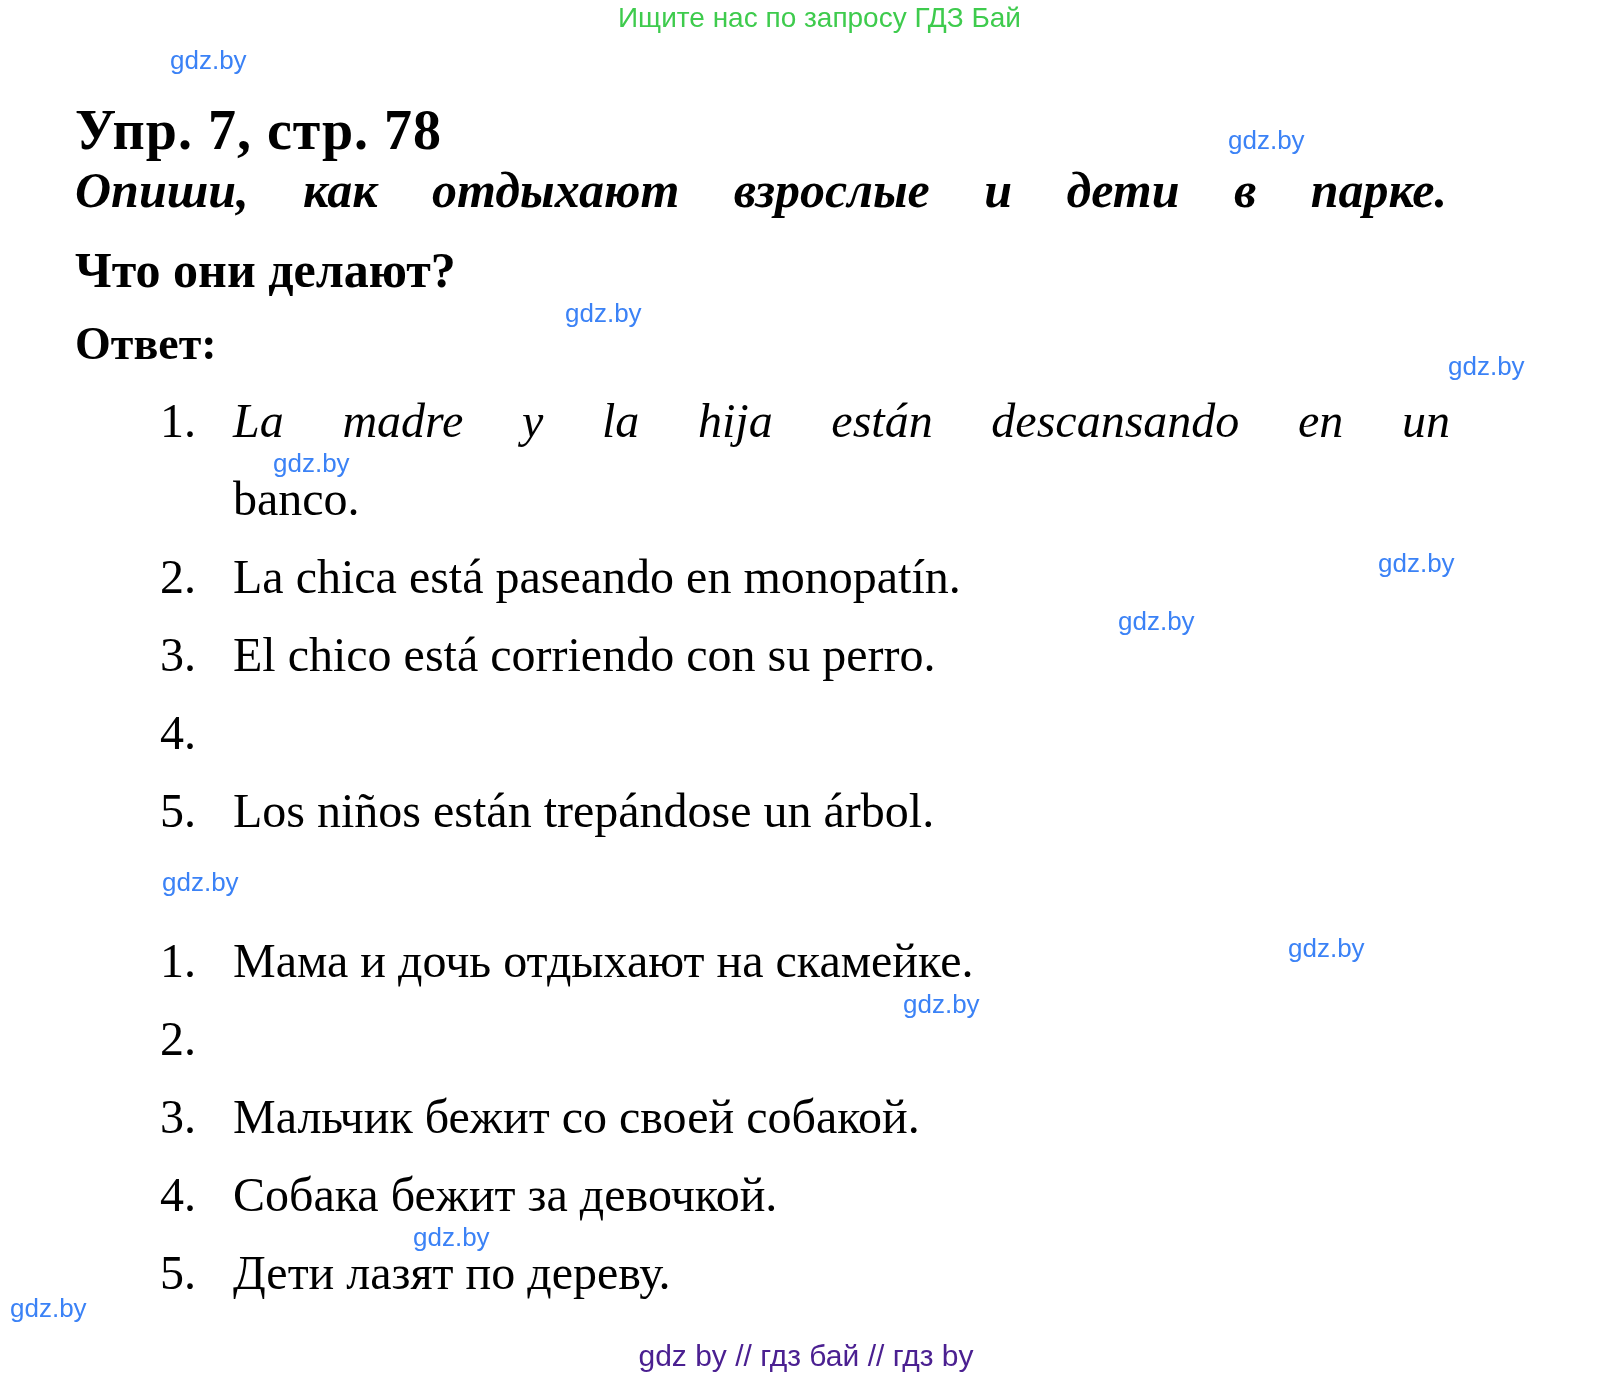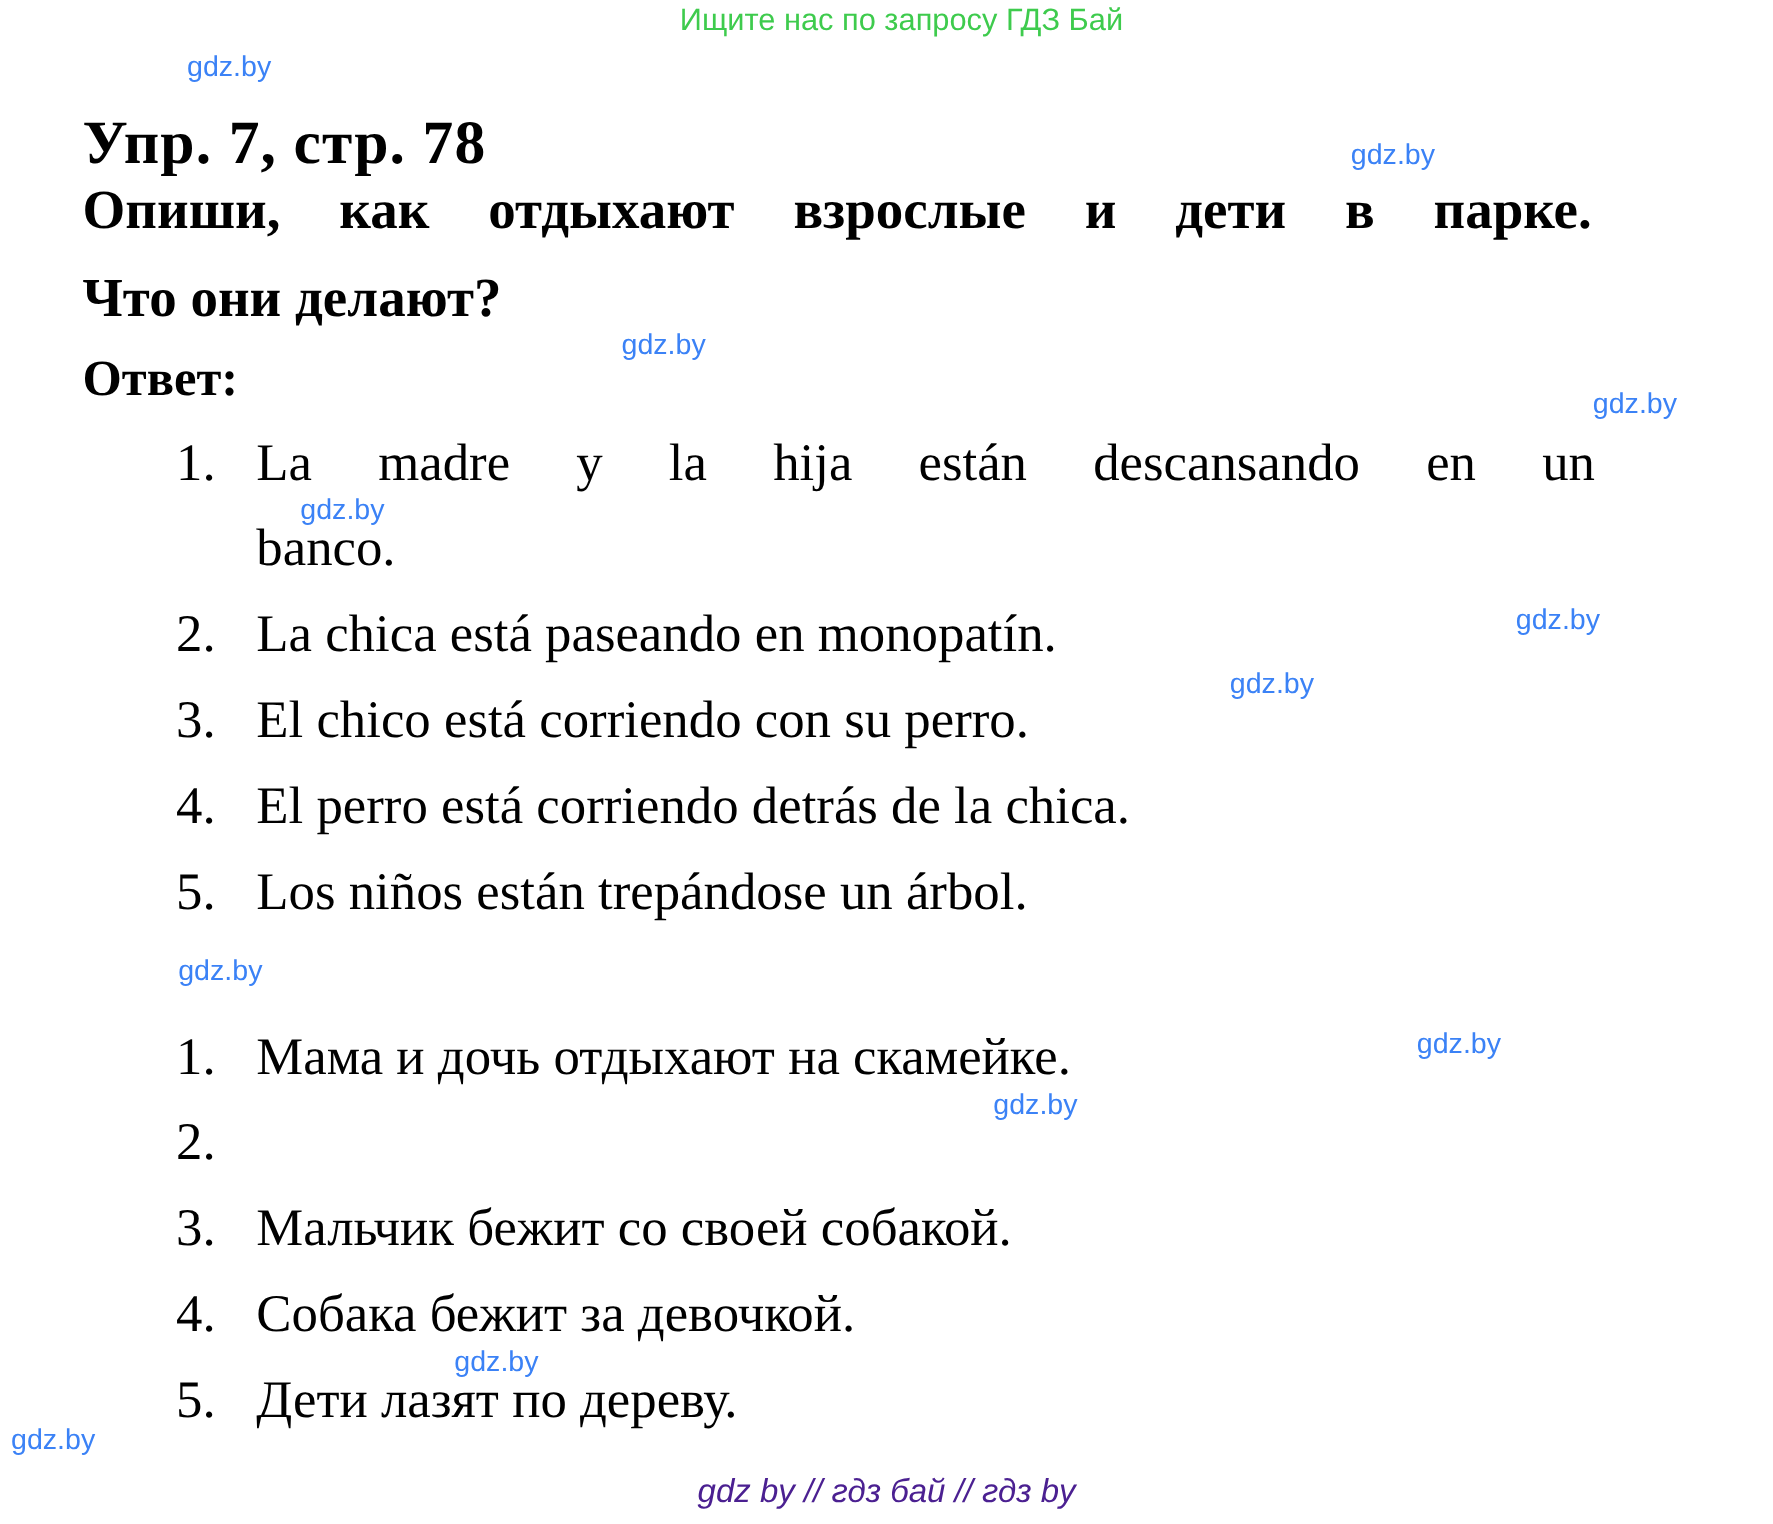--- a/index.html
+++ b/index.html
@@ -26,21 +26,21 @@
     font-weight: bold; font-size: 56px; line-height: 64px;
     letter-spacing: 1px;
     margin-top: 16px;
   }
 
   .question {
     position: absolute; top: 150px; left: 75px; width: 1372px;
     font-weight: bold; font-size: 50px; line-height: 80px;
   }
 
-  .just-line { display: block; text-align: justify; text-align-last: justify; }
+  .just-line { display: block; text-align: justify; text-align-last: justify; font-style: italic; }
   .line { display: block; }
 
   .answer-label {
     position: absolute; top: 312px; left: 75px;
     font-weight: bold; font-size: 46px; line-height: 64px;
   }
 
   ol.answers {
     position: absolute; left: 75px; width: 1375px;
     margin: 0; padding: 0; list-style: none;
@@ -94,21 +94,20 @@
   <li>
     <span class="num">2.</span>
     <span class="txt">La chica está paseando en monopatín.</span>
   </li>
   <li>
     <span class="num">3.</span>
     <span class="txt">El chico está corriendo con su perro.</span>
   </li>
   <li>
     <span class="num">4.</span>
-    <span class="txt">El perro está corriendo detrás de la chica.</span>
   </li>
   <li>
     <span class="num">5.</span>
     <span class="txt">Los niños están trepándose un árbol.</span>
   </li>
 </ol>
 
 <ol class="answers russian">
   <li>
     <span class="num">1.</span>
@@ -137,13 +136,13 @@
 <span class="watermark" style="left:1448px; top:352px;">gdz.by</span>
 <span class="watermark" style="left:273px;  top:449px;">gdz.by</span>
 <span class="watermark" style="left:1378px; top:549px;">gdz.by</span>
 <span class="watermark" style="left:1118px; top:607px;">gdz.by</span>
 <span class="watermark" style="left:162px;  top:868px;">gdz.by</span>
 <span class="watermark" style="left:1288px; top:934px;">gdz.by</span>
 <span class="watermark" style="left:903px;  top:990px;">gdz.by</span>
 <span class="watermark" style="left:413px;  top:1223px;">gdz.by</span>
 <span class="watermark" style="left:10px;   top:1294px;">gdz.by</span>
 
-<div class="footer" style="color: rgb(75, 32, 145); font-style: italic;">gdz by  //  гдз бай  //  гдз by</div>
+<div class="footer" style="color: rgb(75, 32, 145);">gdz by  //  гдз бай  //  гдз by</div>
 
 </body></html>

